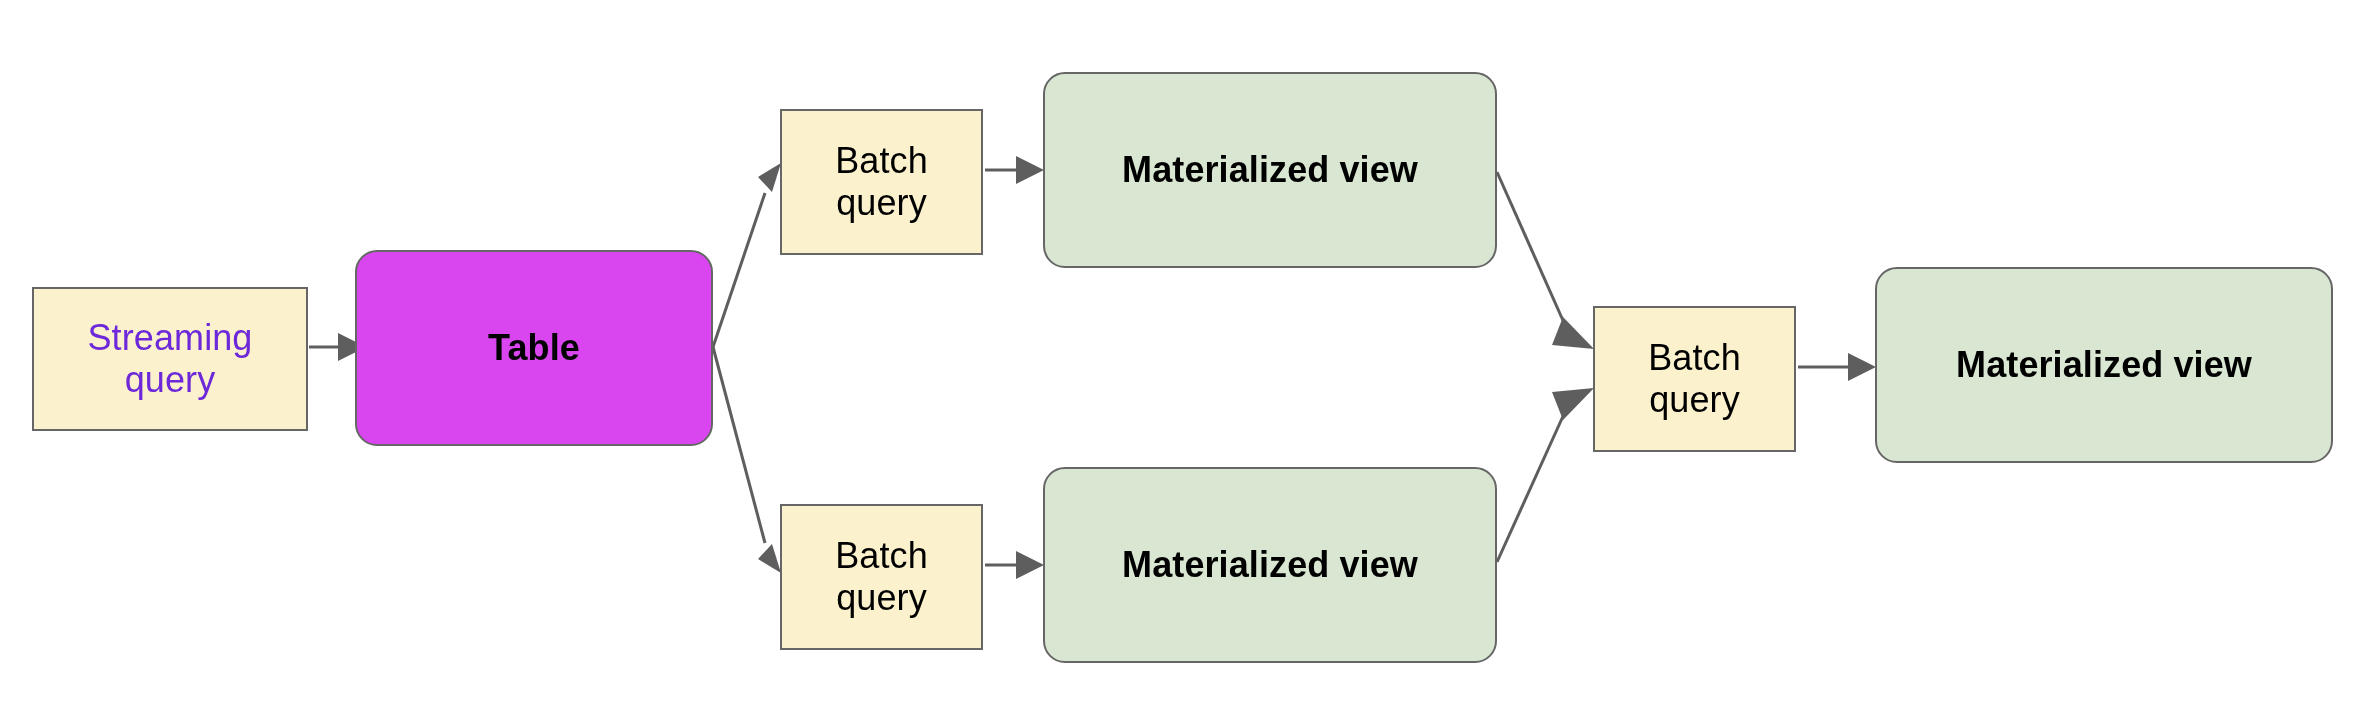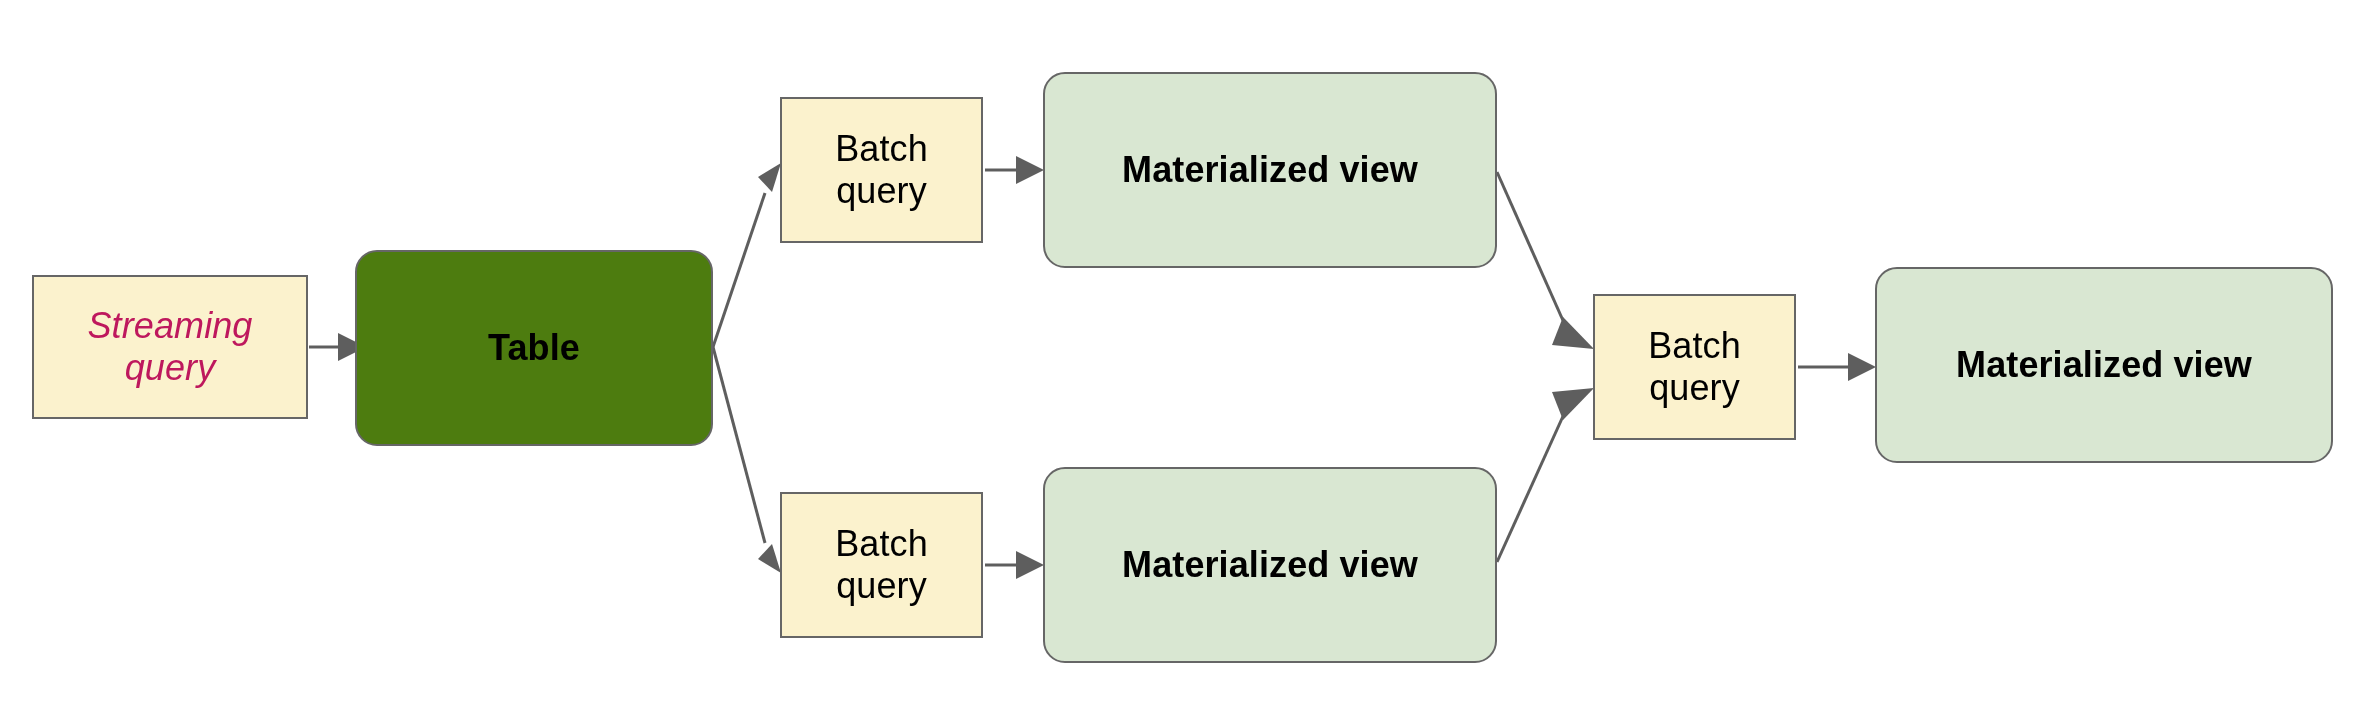--- a/index.html
+++ b/index.html
@@ -29,20 +29,21 @@
     font-size: 36px;
     line-height: 1.18;
     letter-spacing: 0.1px;
     border: 2px solid #666666;
     white-space: pre-line;
     user-select: none;
   }
   .node.query {
     background: #fbf2cd;
     border-radius: 0;
+    margin-top: 12px;
   }
   .node.store {
     background: #d9e7d2;
     border-radius: 22px;
     font-weight: bold;
   }
   #edges {
     position: absolute;
     left: 0;
     top: 0;
@@ -102,24 +103,24 @@
       <path class="edge-path" d="M 1497 562 L 1569 403" style="stroke: rgb(94, 94, 94);"></path>
       <polygon class="edge-head" points="1563,420 1594,388 1552,392" style="fill: rgb(94, 94, 94);"></polygon>
     </g>
 
     <g>
       <path class="edge-path" d="M 1798 367 L 1848 367" style="stroke: rgb(94, 94, 94);"></path>
       <polygon class="edge-head" points="1848,353 1876,367 1848,381" style="fill: rgb(94, 94, 94);"></polygon>
     </g>
   </svg>
 
-  <div class="node query" style="left: 32px; top: 275px; width: 276px; height: 144px; background: rgb(251, 242, 205); border-color: rgb(102, 102, 102); color: #be185d; font-style: italic;">Streaming
+  <div class="node query" style="left: 32px; top: 275px; width: 276px; height: 144px; background: rgb(251, 242, 205); border-color: rgb(102, 102, 102); color: #6d28d9;">Streaming
 query</div>
 
-  <div class="node store" style="left: 355px; top: 250px; width: 358px; height: 196px; background: #4d7c0f; border-color: rgb(102, 102, 102); color: rgb(0, 0, 0);">Table</div>
+  <div class="node store" style="left: 355px; top: 250px; width: 358px; height: 196px; background: #d946ef; border-color: rgb(102, 102, 102); color: rgb(0, 0, 0);">Table</div>
 
   <div class="node query" style="left: 780px; top: 97px; width: 203px; height: 146px; background: rgb(251, 242, 205); border-color: rgb(102, 102, 102); color: rgb(0, 0, 0);">Batch
 query</div>
 
   <div class="node store" style="left: 1043px; top: 72px; width: 454px; height: 196px; background: rgb(217, 231, 210); border-color: rgb(102, 102, 102); color: rgb(0, 0, 0);">Materialized view</div>
 
   <div class="node query" style="left: 780px; top: 492px; width: 203px; height: 146px; background: rgb(251, 242, 205); border-color: rgb(102, 102, 102); color: rgb(0, 0, 0);">Batch
 query</div>
 
   <div class="node store" style="left: 1043px; top: 467px; width: 454px; height: 196px; background: rgb(217, 231, 210); border-color: rgb(102, 102, 102); color: rgb(0, 0, 0);">Materialized view</div>

